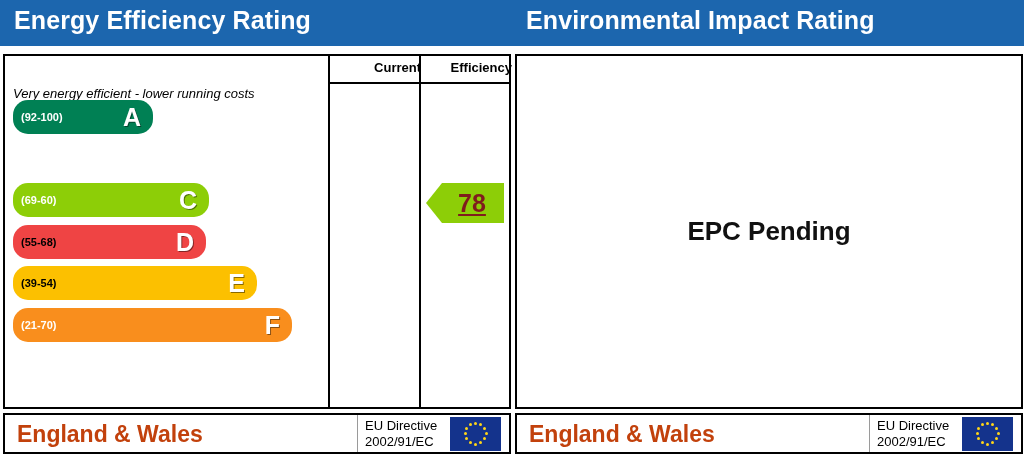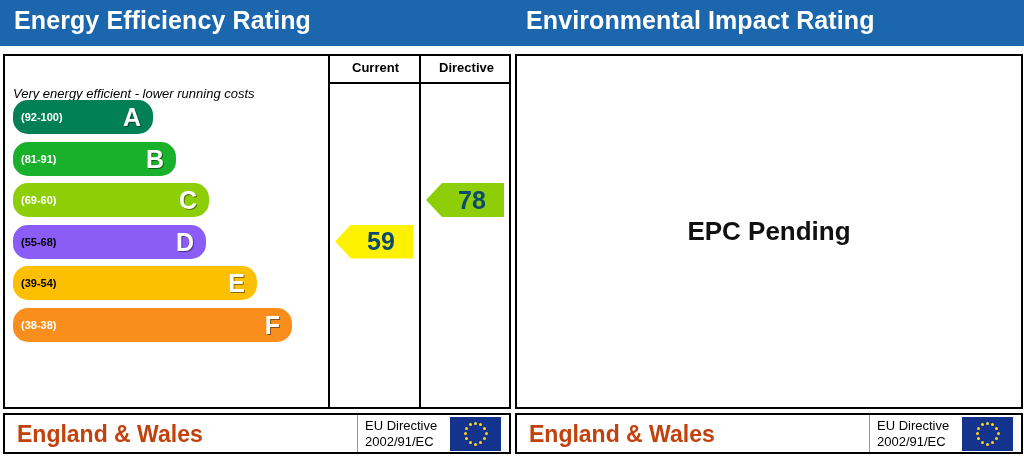--- a/index.html
+++ b/index.html
@@ -80,21 +80,21 @@
     top: 26px;
     width: 183px;
     height: 2px;
     background: #000000;
   }
 
   .colhead {
     position: absolute;
     top: 4px;
     width: 91px;
-    text-align: center;
+    text-align: right;
     font-size: 13px;
     font-weight: bold;
     color: #000000;
   }
   .colhead-current   { left: 325px; }
   .colhead-potential { left: 416px; }
 
   
   .caption {
     position: absolute;
@@ -134,31 +134,32 @@
     font-size: 25px;
     font-weight: bold;
     color: #ffffff;
     text-shadow: 1px 1px 0 rgba(0,0,0,0.45);
     line-height: 1;
   }
 
   
   .arrow {
     position: absolute;
-    height: 34px;
+    height: 40px;
     display: flex;
     align-items: center;
     justify-content: center;
     font-size: 25px;
     font-weight: bold;
-    color: #0c4a6e;
+    color: #7f1d1d;
     box-sizing: border-box;
     clip-path: polygon(16px 0, 100% 0, 100% 100%, 16px 100%, 0 50%);
     padding-left: 14px;
     line-height: 1;
+    text-decoration: underline;
   }
 
   
   .pending-box {
     position: absolute;
     left: 3px;
     top: 54px;
     width: 508px;
     height: 355px;
     border: 2px solid #000000;
@@ -242,56 +243,51 @@
       <div class="hdr-title">Energy Efficiency Rating</div>
     </div>
 
     <div class="chart">
 
       <div class="vline vline-1"></div>
       <div class="vline vline-2"></div>
       <div class="hline"></div>
 
       <div class="colhead colhead-current">Current</div>
-      <div class="colhead colhead-potential">Directive</div>
+      <div class="colhead colhead-potential">Efficiency</div>
 
       <div class="caption caption-top">Very energy efficient - lower running costs</div>
 
       <div class="band" id="band-0" style="top: 44px; width: 140px; background: rgb(0, 128, 84);">
         <span class="band-range">(92-100)</span>
         <span class="band-letter">A</span>
       </div>
 
-      <div class="band" id="band-1" style="top: 85.5px; width: 163px; background: rgb(25, 177, 44);">
-        <span class="band-range">(81-91)</span>
-        <span class="band-letter">B</span>
-      </div>
 
       <div class="band" id="band-2" style="top: 127px; width: 196px; background: rgb(141, 206, 7);">
         <span class="band-range">(69-60)</span>
         <span class="band-letter">C</span>
       </div>
 
-      <div class="band" id="band-3" style="top: 168.5px; width: 193px; background: #8b5cf6;">
+      <div class="band" id="band-3" style="top: 168.5px; width: 193px; background: #ef4444;">
         <span class="band-range dark">(55-68)</span>
         <span class="band-letter">D</span>
       </div>
 
       <div class="band" id="band-4" style="top: 210px; width: 244px; background: rgb(252, 192, 0);">
         <span class="band-range dark">(39-54)</span>
         <span class="band-letter">E</span>
       </div>
 
       <div class="band" id="band-5" style="top: 251.5px; width: 279px; background: rgb(249, 142, 29);">
-        <span class="band-range">(38-38)</span>
+        <span class="band-range">(21-70)</span>
         <span class="band-letter">F</span>
       </div>
 
 
-      <div class="arrow" id="arrow-current" style="top: 168.5px; left: 330px; width: 78px; background: rgb(255, 242, 0);">59</div>
       <div class="arrow" id="arrow-potential" style="top: 127px; left: 421px; width: 78px; background: rgb(141, 206, 7);">78</div>
 
     </div>
 
     <div class="footer">
       <div class="footer-region">England &amp; Wales</div>
       <div class="footer-sep"></div>
       <div class="footer-directive">
         <div>EU Directive</div>
         <div>2002/91/EC</div>

